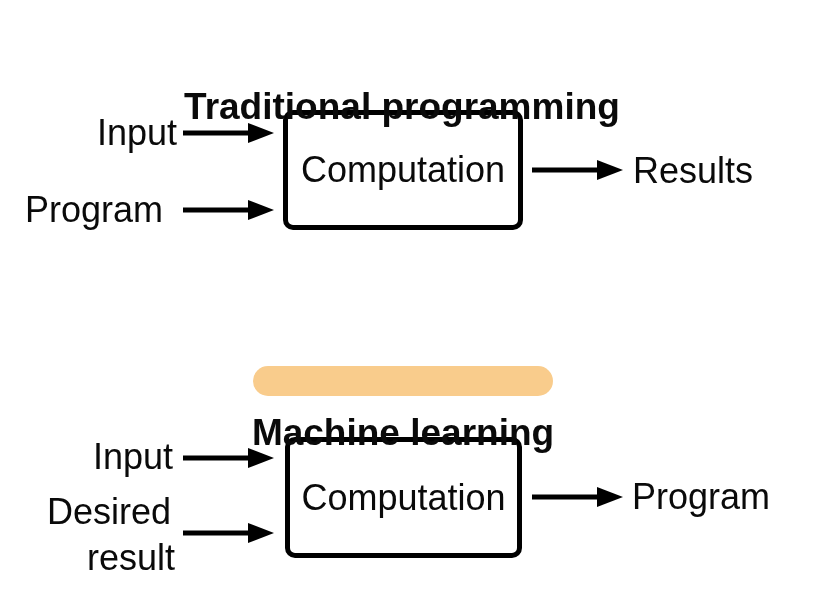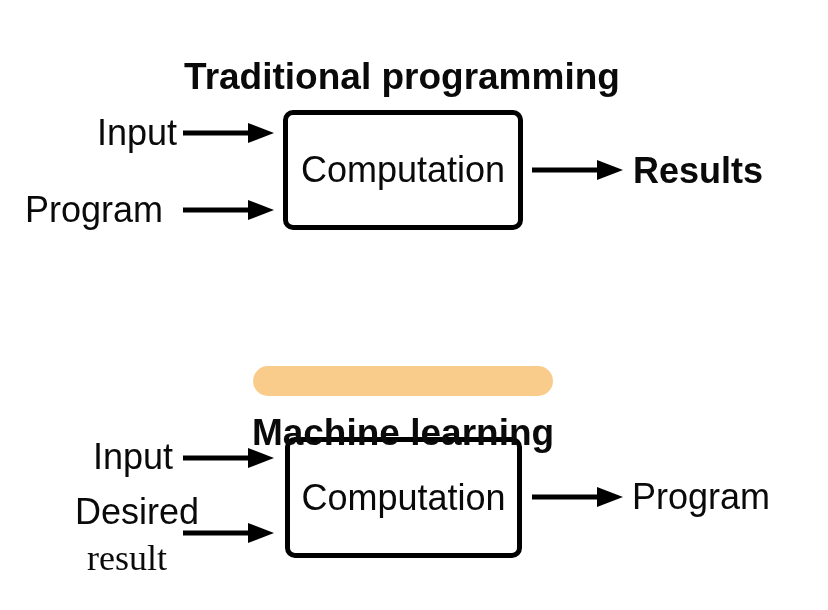--- a/index.html
+++ b/index.html
@@ -26,22 +26,22 @@
     z-index: 2;
     color: #0a0a0a;
   }
   .label {
     font-size: 36px;
     line-height: 44px;
     white-space: nowrap;
     color: #0a0a0a;
   }
   .label.right { }
-  .two-line .line { display: block; line-height: 46px; margin-left: 28px; }
-  .two-line .line2 { margin-left: 40px; font-family: Liberation Serif, serif; }
+  .two-line .line { display: block; line-height: 46px; }
+  .two-line .line2 { margin-left: 40px; }
   .process-box {
     box-sizing: border-box;
     border: 5px solid #000000;
     border-radius: 10px;
     background: #ffffff;
     display: flex;
     align-items: center;
     justify-content: center;
   }
   .process-box .label { line-height: 1; }
@@ -52,21 +52,21 @@
     z-index: 1;
   }
   .arrow svg { display: block; }
 </style>
 </head>
 <body>
 
 <div class="canvas">
 
   <section>
-    <h2 class="abs diagram-title" style="left:402px; top:24px;">Traditional programming</h2>
+    <h2 class="abs diagram-title" style="left:402px; top:54px;">Traditional programming</h2>
 
     <div class="abs label right" style="right:651px; top:111px;">Input</div>
 
     <div class="abs arrow" style="left:182px; top:121px;">
       <svg width="92" height="24" viewBox="0 0 92 24">
         <line x1="1" y1="12" x2="69" y2="12" stroke="#000000" stroke-width="5"></line>
         <polygon points="66,2 92,12 66,22" fill="#000000"></polygon>
       </svg>
     </div>
 
@@ -83,21 +83,21 @@
       <span class="label">Computation</span>
     </div>
 
     <div class="abs arrow" style="left:531px; top:158px;">
       <svg width="92" height="24" viewBox="0 0 92 24">
         <line x1="1" y1="12" x2="69" y2="12" stroke="#000000" stroke-width="5"></line>
         <polygon points="66,2 92,12 66,22" fill="#000000"></polygon>
       </svg>
     </div>
 
-    <div class="abs label" style="left:633px; top:149px;font-weight:bold;">Results</div>
+    <div class="abs label" style="left:633px; top:149px;">Results</div>
   </section>
 
   <section>
     <div class="abs title-highlight" style="left:403px; top:366px; width:300px; height:30px;"></div>
 
     <h2 class="abs diagram-title" style="left:403px; top:380px;">Machine learning</h2>
 
     <div class="abs label right" style="right:655px; top:435px;">Input</div>
 
     <div class="abs arrow" style="left:182px; top:446px;">

